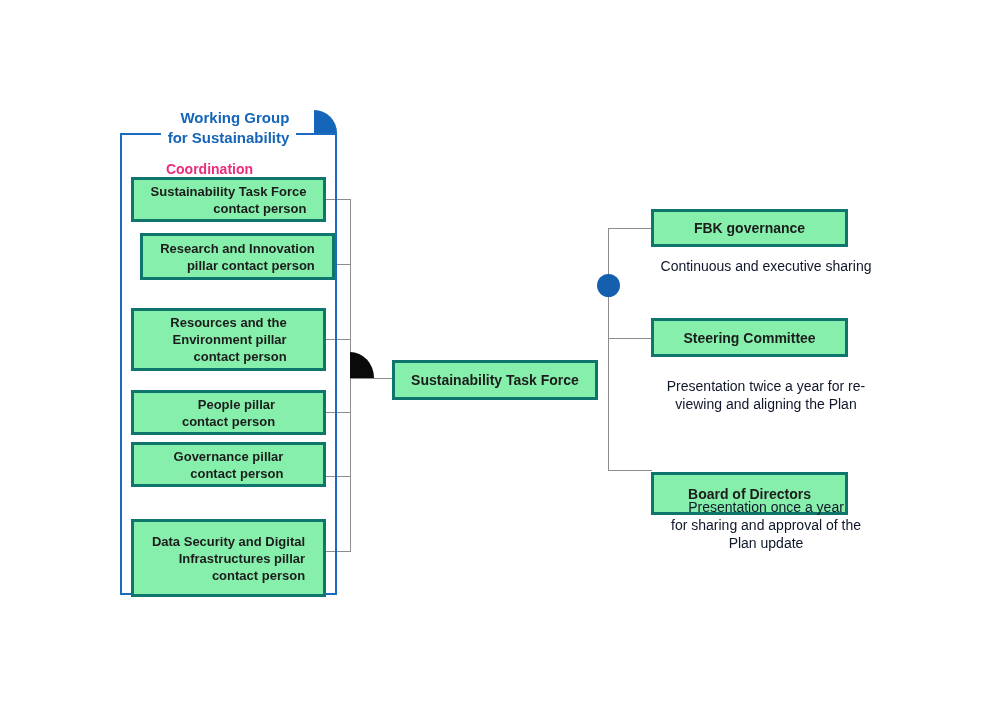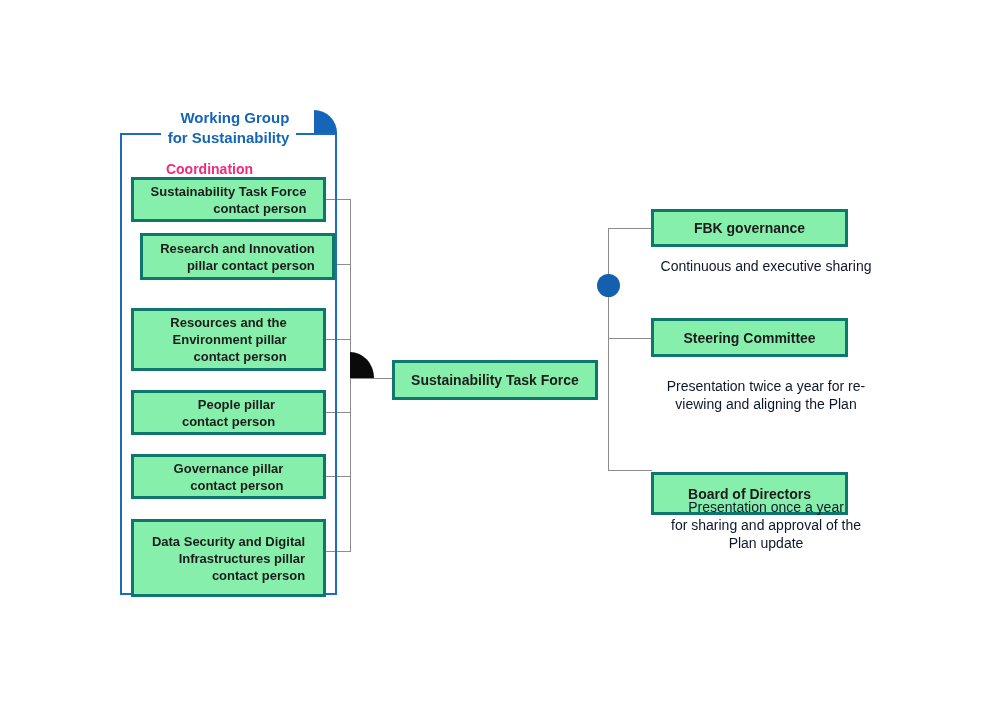--- a/index.html
+++ b/index.html
@@ -45,21 +45,21 @@
     text-align:center;z-index:3;
   }
   .member{
     left:131px;width:195px;
     font-weight:bold;font-size:13px;line-height:17px;color:#1c1c1c;
   }
   .m0{top:177px;height:45px;}
   .m1{top:233px;height:47px;margin-left:9px;}
   .m2{top:308px;height:63px;}
   .m3{top:390px;height:45px;}
-  .m4{top:454px;height:45px;}
+  .m4{top:442px;height:45px;}
   .m5{top:519px;height:78px;}
 
   .stf-box{
     left:392px;top:360px;width:206px;height:40px;
     font-weight:bold;font-size:14px;color:#1c1c1c;
   }
   .desc{
     position:absolute;text-align:center;color:#0f172a;
     font-size:14px;line-height:18px;z-index:3;
   }

